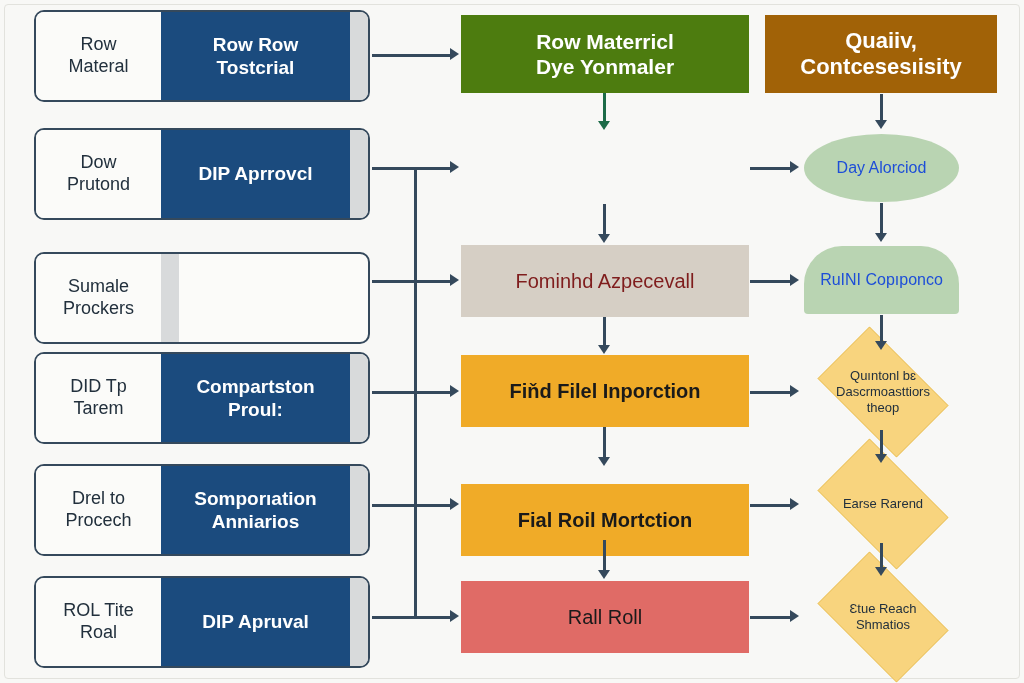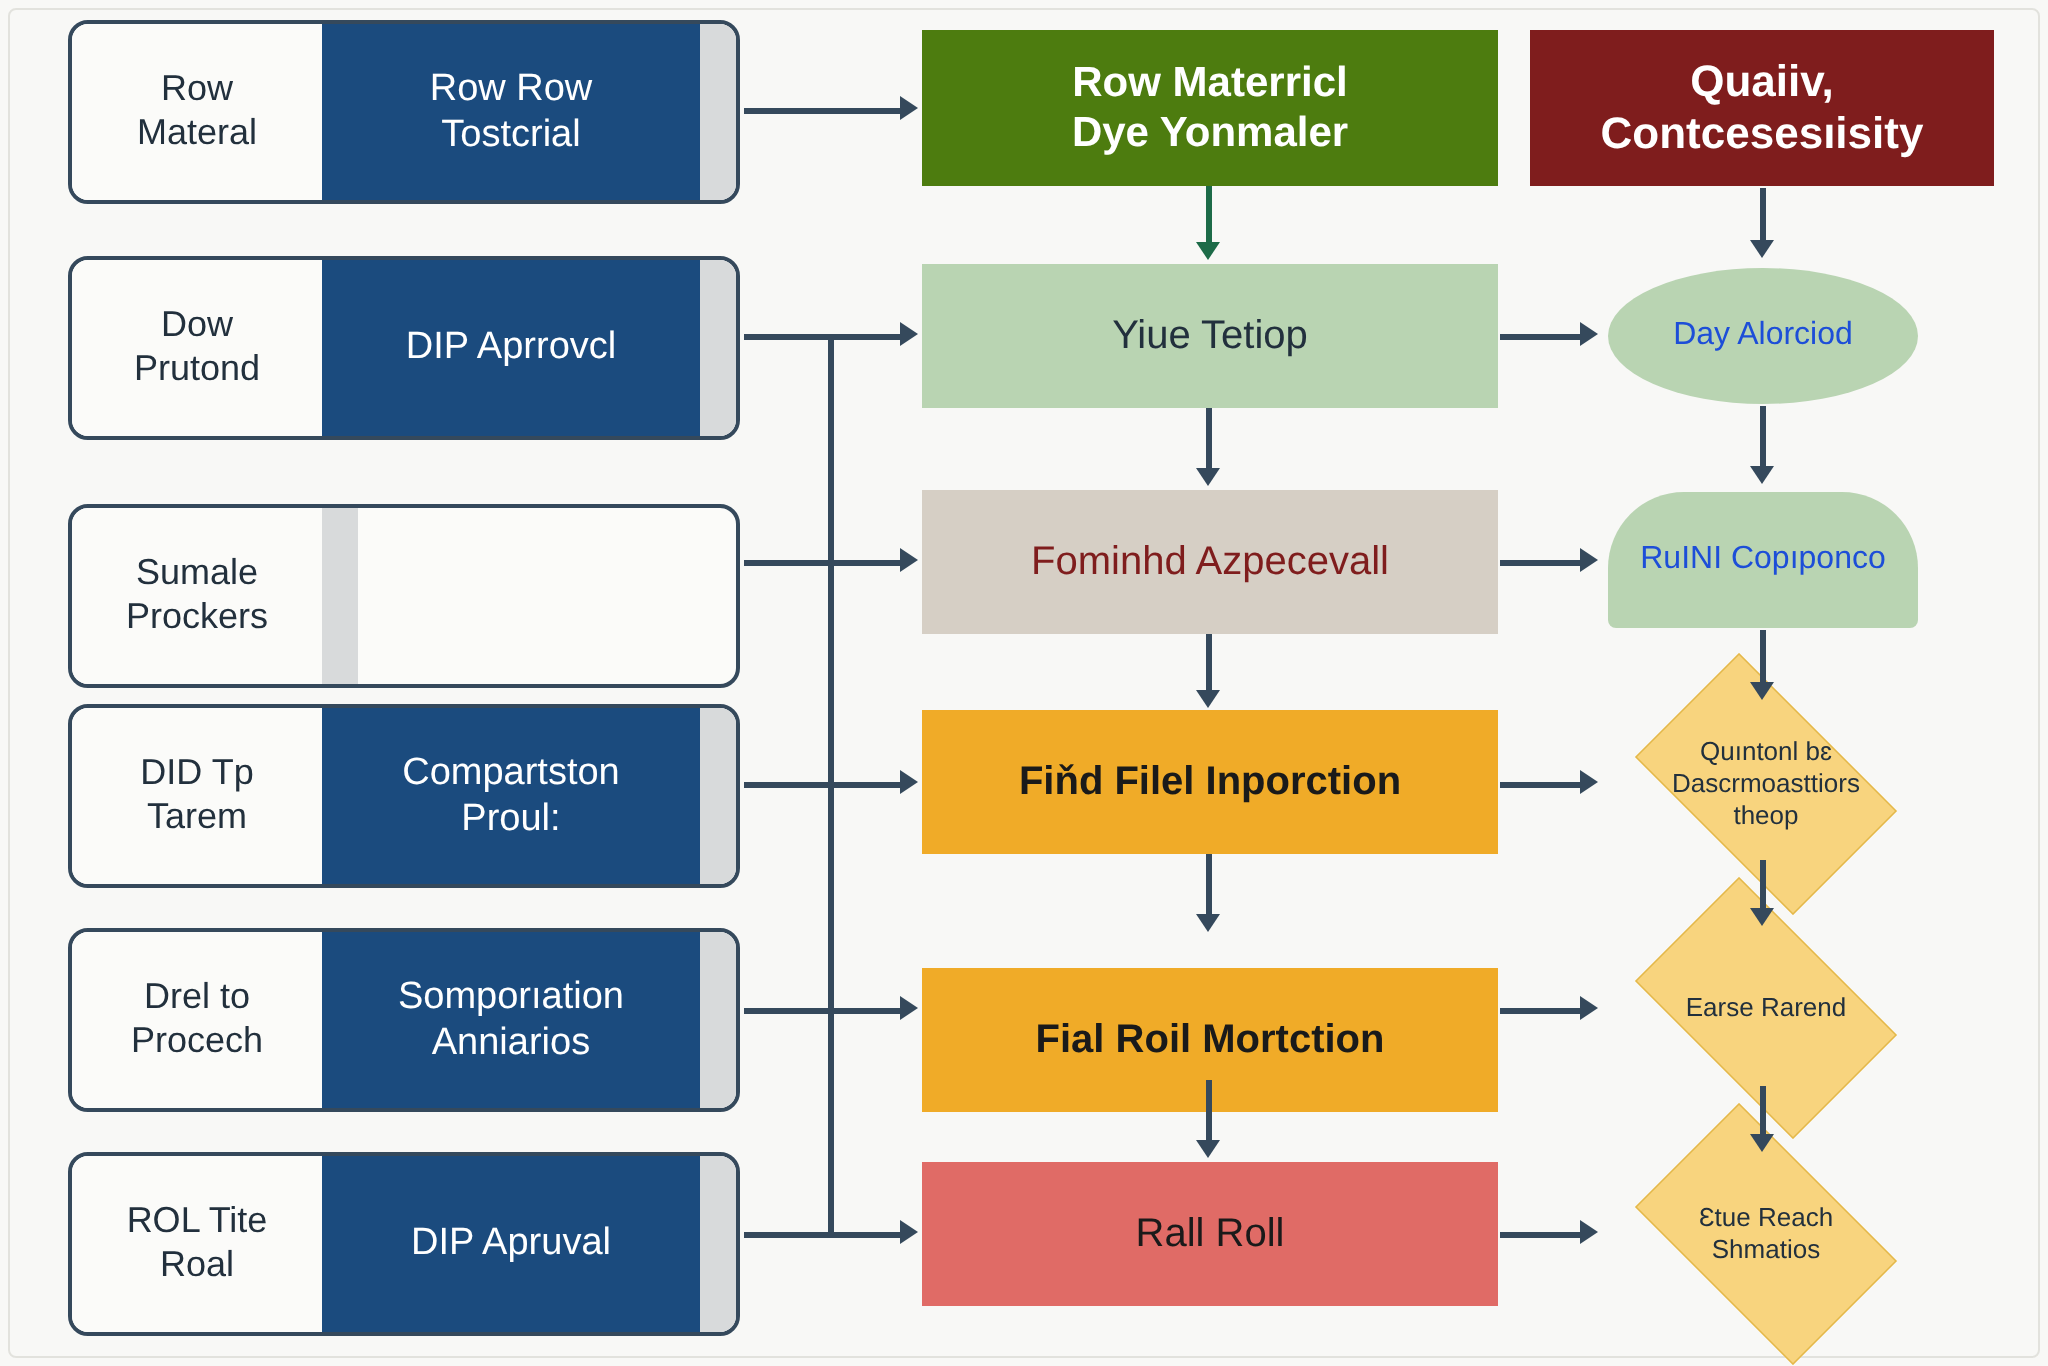--- a/index.html
+++ b/index.html
@@ -46,21 +46,21 @@
   }
   .card-right {
     flex: 1 1 auto;
     background: #1b4b7e;
     display: flex;
     align-items: center;
     justify-content: center;
     text-align: center;
     color: #ffffff;
     font-size: 19px;
-    font-weight: normal;
+    font-weight: bold;
     line-height: 1.22;
     padding: 0 6px;
   }
   .card-tab {
     width: 18px;
     flex: 0 0 18px;
     background: #d8dadb;
   }
 
   
@@ -95,21 +95,21 @@
     width: 232px;
     display: flex;
     align-items: center;
     justify-content: center;
     text-align: center;
     line-height: 1.2;
     color: #1d4ed8;
   }
   .right-header {
     height: 78px;
-    background: #7f1d1d;
+    background: #a16207;
     color: #ffffff;
     font-size: 22px;
     font-weight: bold;
     padding: 0 6px;
   }
   .right-ellipse {
     left: 804px;
     width: 155px;
     height: 68px;
     background: #b9d4b2;
@@ -239,21 +239,20 @@
   <div class="arrow-r" style="left:450px; top:385px"></div>
 
   <div class="conn h-line" style="left:372px; top:504px; width:78px"></div>
   <div class="arrow-r" style="left:450px; top:498px"></div>
 
   <div class="conn h-line" style="left:372px; top:616px; width:78px"></div>
   <div class="arrow-r" style="left:450px; top:610px"></div>
 
   <div class="mid mid-header" style="top:15px">Row Materricl<br>Dye Yonmaler</div>
 
-  <div class="mid mid-box mid-green" style="top:132px">Yiue Tetiop</div>
   <div class="mid mid-box mid-beige" style="top:245px">Fominhd Azpecevall</div>
   <div class="mid mid-box mid-orange" style="top:355px">Fiňd Filel Inporction</div>
   <div class="mid mid-box mid-orange" style="top:484px">Fial Roil Mortction</div>
   <div class="mid mid-box mid-red" style="top:581px">Rall Roll</div>
 
   <div class="conn v-line v-line-green" style="left:603px; top:93px;  height:30px"></div>
   <div class="arrow-d arrow-d-green" style="left:598px; top:121px"></div>
 
   <div class="conn v-line" style="left:603px; top:204px; height:32px"></div>
   <div class="arrow-d" style="left:598px; top:234px"></div>

